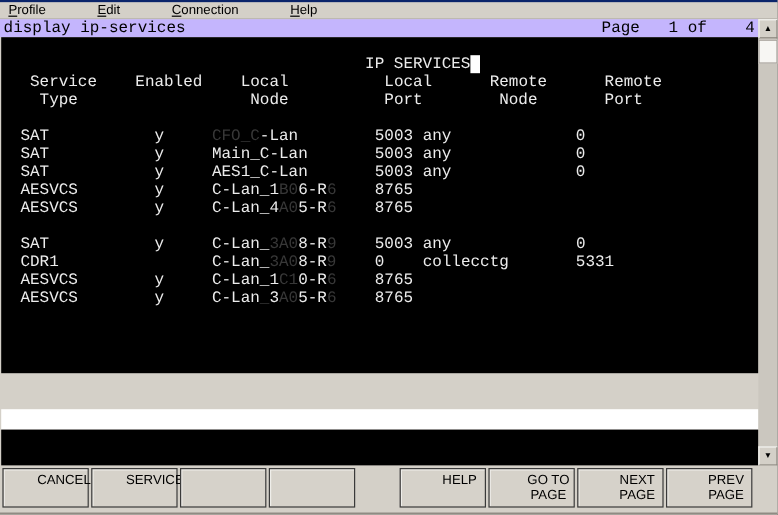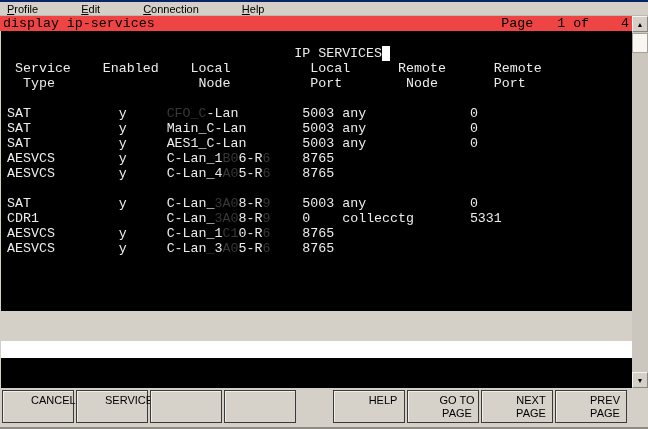--- a/index.html
+++ b/index.html
@@ -21,33 +21,33 @@
   #menubar{
     position:absolute;left:0;top:2px;width:648px;height:14px;
     display:flex;align-items:center;padding-left:1px;
     font-family:"Liberation Sans",sans-serif;font-size:11px;color:#000;
     border-bottom:1px solid #bdb9b1;background:var(--chrome-bg);gap:31px;
   }
   .menu-item{padding:0 6px;height:14px;line-height:14px;cursor:default;}
   .menu-item .ul{text-decoration:underline;}
   
   #cmdline{
-    position:absolute;left:0;top:16px;width:632px;height:15px;background:#ef4444;
+    position:absolute;left:0;top:16px;width:632px;height:15px;background:#c4b5fd;
     display:flex;justify-content:space-between;align-items:center;
     font-family:"Liberation Mono",monospace;font-size:13.3px;color:#000;
   }
   #cmdline span{white-space:pre;}
   #cmd-text{padding-left:3px;}
   #page-indicator{padding-right:3px;}
   
   #terminal{
     position:absolute;left:1px;top:31px;width:631px;height:280px;
     background:var(--terminal-bg);overflow:hidden;
     font-family:"Liberation Mono",monospace;font-size:13.3px;line-height:15px;
-    color:var(--terminal-text);padding-left:6px;cursor:text;
+    color:var(--terminal-text);padding-left:16px;cursor:text;
   }
   .t-line{white-space:pre;height:15px;}
   .t-line .dim{color:var(--redacted);}
   .t-line .cursor{background:#ffffff;color:#000;}
   
   #message-line{position:absolute;left:1px;top:341px;width:631px;height:17px;background:#ffffff;}
   
   #terminal-footer{position:absolute;left:1px;top:358px;width:631px;height:30px;background:var(--terminal-bg);}
   
   #scrollbar{position:absolute;left:632px;top:16px;width:16px;height:372px;background:#cbc7bf;}

